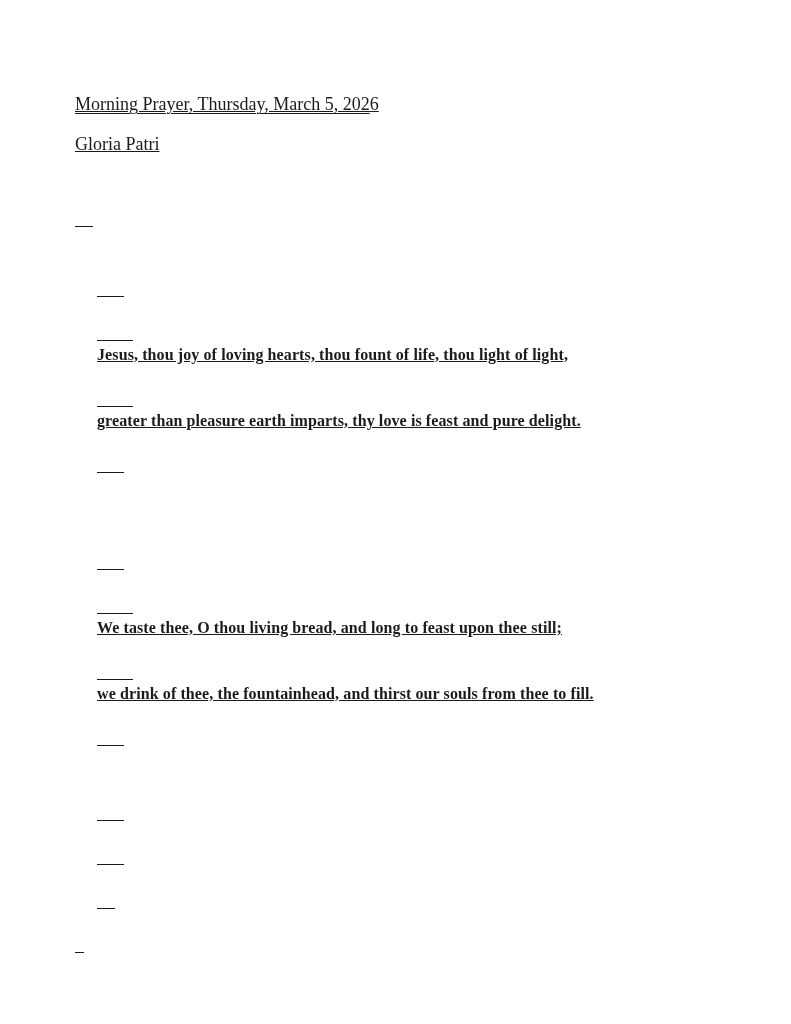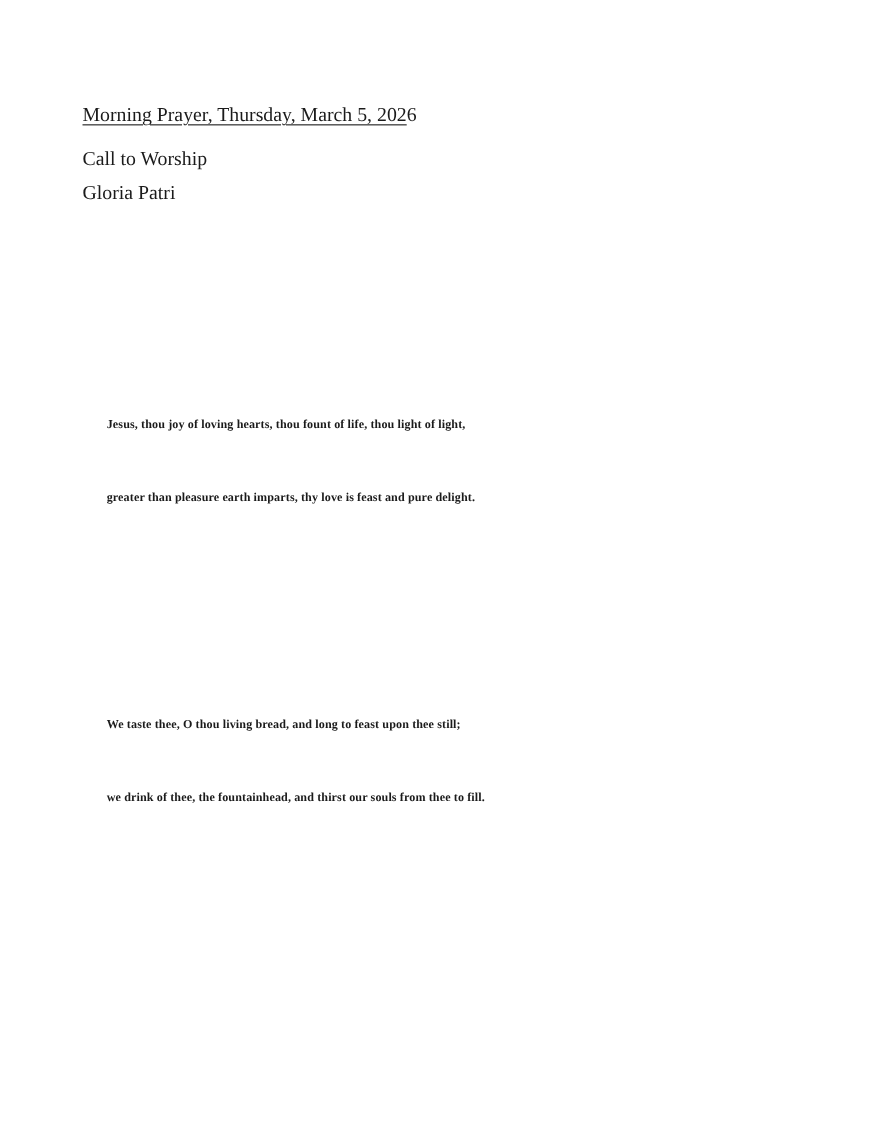--- a/index.html
+++ b/index.html
@@ -10,20 +10,21 @@
   .page {
     position: relative;
     width: 791px;
     height: 1024px;
     background: #ffffff;
     box-sizing: border-box;
     padding: 93px 72px 0 75px;
     font-family: "Liberation Serif", "DejaVu Serif", serif;
     color: #1b1b1b;
     overflow: hidden;
+    text-decoration: underline;
   }
   .doc-title {
     font-size: 18px;
     line-height: 22px;
     margin: 0 0 18px 0;
     white-space: pre;
     font-weight: 400;
   }
   .doc-title .u {
     text-decoration: underline;
@@ -38,35 +39,34 @@
     font-weight: 400;
   }
   .verses {
     padding-left: 22px;
     margin-top: 4px;
   }
   .verse {
     margin: 0 0 9px 0;
   }
   .verse-line {
-    font-size: 11px;
+    font-size: 16px;
     line-height: 22px;
     font-weight: 700;
     white-space: pre;
     letter-spacing: 0.1px;
   }
 </style>
 </head>
 <body>
 
 <div class="page">
 
   <h1 class="doc-title"><span class="u">Morning Prayer, Thursday, March 5, 202</span><span>6</span></h1>
 
-  <div class="item">Call to Worship</div>
 
   <div class="item">Gloria Patri</div>
 
   <div class="item">
 
     <div class="verses">
 
       <div class="verse">
         <div class="verse-line">Jesus, thou joy of loving hearts, thou fount of life, thou light of light,</div>
         <div class="verse-line">greater than pleasure earth imparts, thy love is feast and pure delight.</div>

